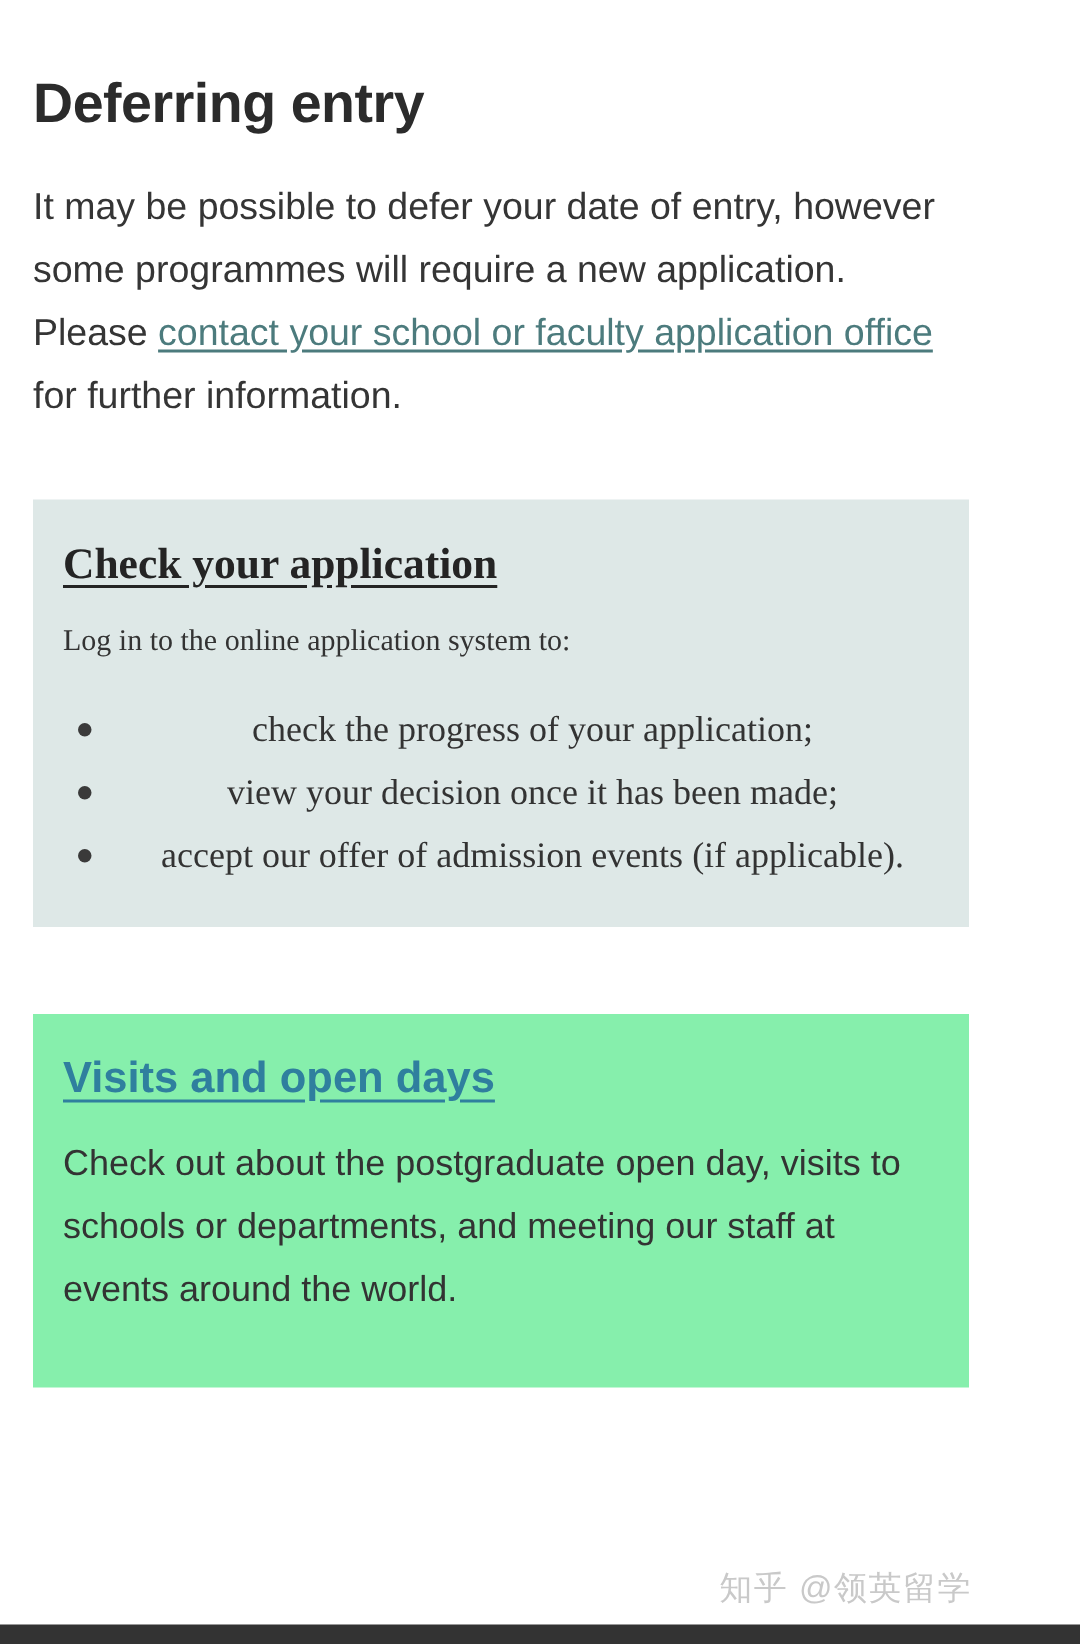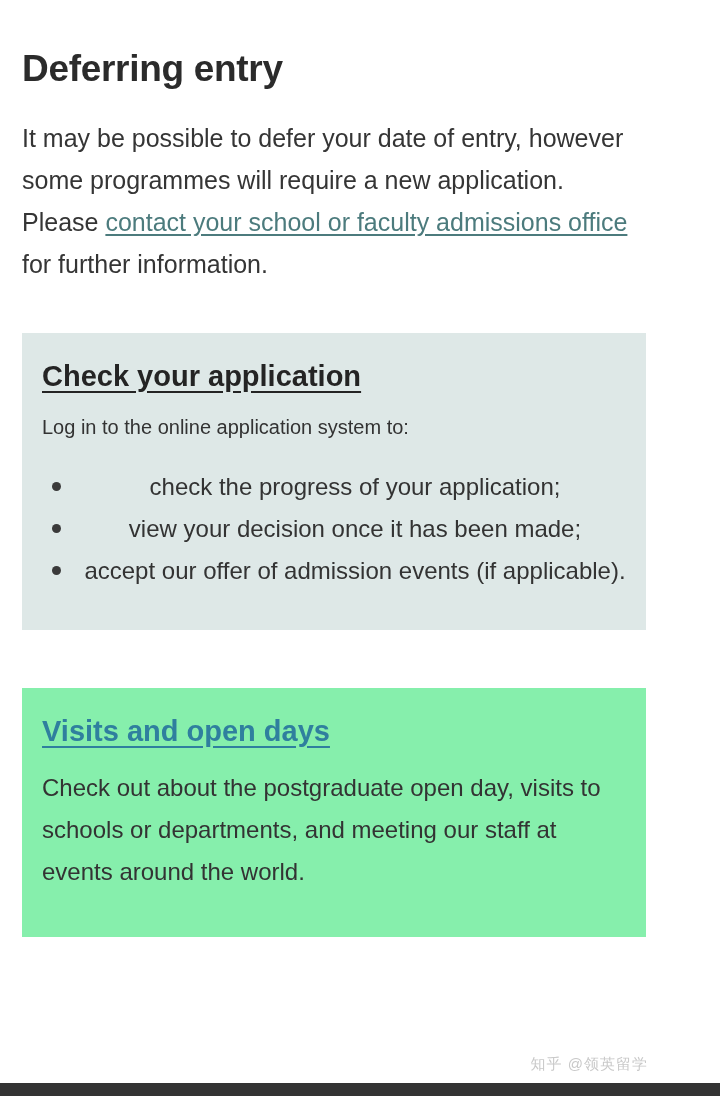--- a/index.html
+++ b/index.html
@@ -55,21 +55,22 @@
 
   .card {
     box-sizing: border-box;
     margin: 0 22px;
     padding: 26px 20px 30px 20px;
   }
 
   .card-teal {
     background: #dee8e7;
     margin-top: 48px;
-    padding-bottom: 38px;
+    padding-bottom: 26px;
+    font-family: Liberation Serif, serif;
   }
 
   .card-gray {
     background: #86efac;
     margin-top: 58px;
     padding-bottom: 44px;
   }
 
   .card-heading {
     margin: 0;
@@ -128,21 +129,21 @@
     width: 9px;
     height: 9px;
     border-radius: 50%;
     background: #3a3a3a;
   }
 
   .watermark {
     position: absolute;
     right: 20px;
     bottom: 22px;
-    font-size: 15px;
+    font-size: 22px;
     color: #c9c9c9;
     letter-spacing: 1px;
     white-space: nowrap;
   }
 
   .bottom-bar {
     position: absolute;
     left: 0;
     bottom: 0;
     width: 720px;
@@ -152,21 +153,21 @@
 </style>
 </head>
 <body>
 
 <div class="page">
 
   <div class="content">
 
     <h1 class="page-title">Deferring entry</h1>
 
-    <p class="intro-paragraph"><span>It may be possible to defer your date of entry, however some programmes will require a new application. Please </span><a class="inline-link" href="#">contact your school or faculty admissions office</a><span> for further information.</span></p>
+    <p class="intro-paragraph"><span>It may be possible to defer your date of entry, however some programmes will require a new application. Please </span><a class="inline-link" href="#">contact your school or faculty application office</a><span> for further information.</span></p>
 
   </div>
 
   <div class="card card-teal">
     <a class="card-heading dark" href="#">Check your application</a>
     <p class="card-lead">Log in to the online application system to:</p>
     <ul class="bullet-list">
       <li>
         <span class="bullet-dot"></span>
         <span>check the progress of your application;</span>

